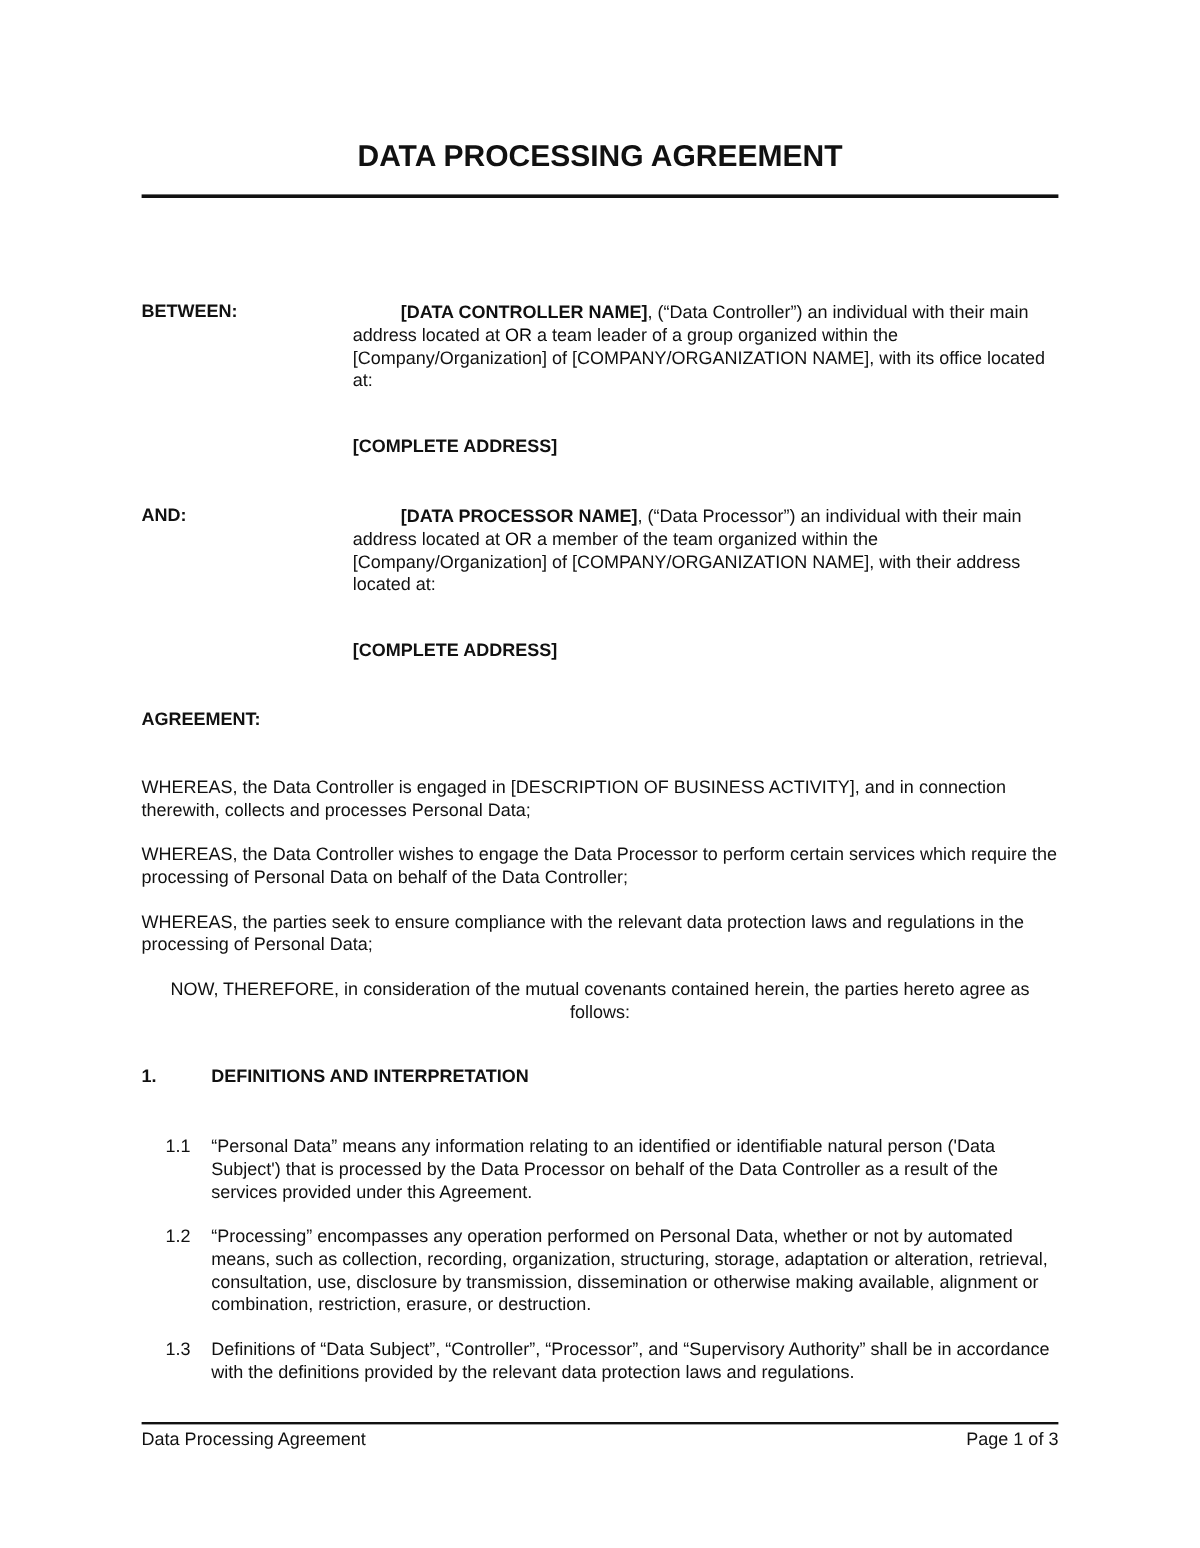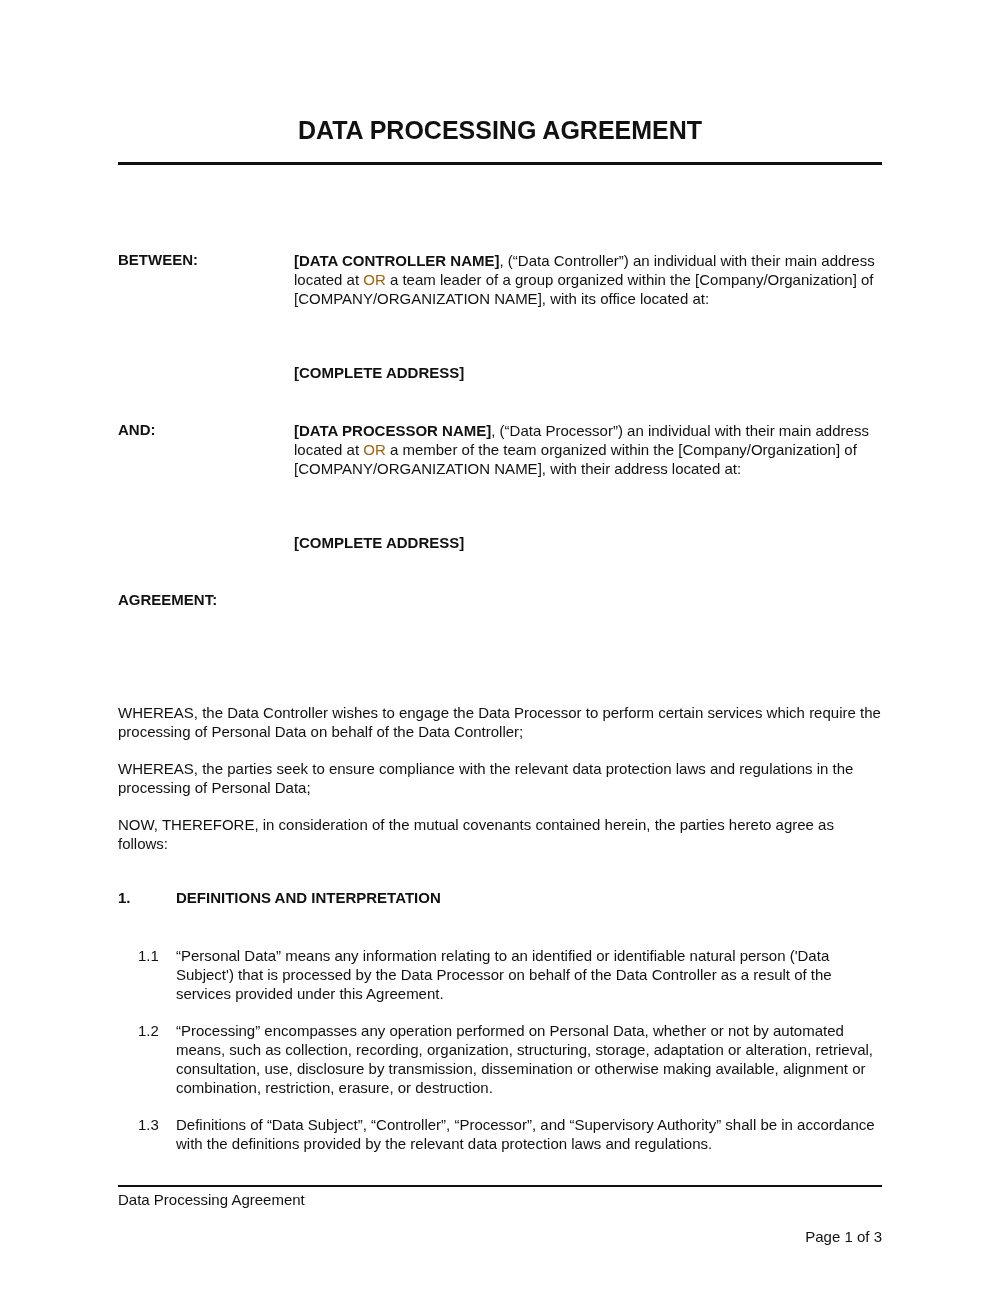--- a/index.html
+++ b/index.html
@@ -11,34 +11,34 @@
   .page { position: absolute; left: 118px; top: 0; width: 764px; height: 1017px; }
   .title {
     position: absolute; top: 116px; left: 0; width: 764px; text-align: center;
     font-weight: bold; font-size: 25px; letter-spacing: 0px;
   }
   .rule-top { position: absolute; top: 162px; left: 0; width: 764px; height: 3px; background: #111; }
   .intro { position: absolute; top: 195px; left: 0; line-height: 19px; }
   .party { position: absolute; left: 0; width: 764px; }
   .party-label { position: absolute; left: 0; top: 0; font-weight: bold; }
   .party-body { position: absolute; left: 176px; top: 0; width: 590px; line-height: 19px; }
-  .bold { font-weight: bold; }
-  .or { color: #a16207; }
+  .bold { font-weight: bold; margin-left: 40px; }
+  .or { color: #000000; }
   .addr { position: absolute; left: 176px; font-weight: bold; }
   .recitals-label { position: absolute; left: 0; top: 591px; font-weight: bold; }
   .para { position: absolute; left: 0; width: 764px; line-height: 19px; }
   .section-head { position: absolute; left: 0; top: 889px; font-weight: bold; width: 764px; }
   .section-head .num { position: absolute; left: 0; }
   .section-head .txt { position: absolute; left: 58px; white-space: nowrap; }
   .clause { position: absolute; left: 0; width: 764px; line-height: 19px; }
   .clause .num { position: absolute; left: 0; top: 0; margin-left: 20px; }
   .clause .txt { position: absolute; left: 58px; top: 0; width: 700px; }
   .rule-bottom { position: absolute; top: 1185px; left: 0; width: 764px; height: 2px; background: #111; }
   .footer-left { position: absolute; top: 1191px; left: 0; }
-  .footer-right { position: absolute; top: 1228px; right: 0; }
+  .footer-right { position: absolute; top: 1191px; right: 0; }
 </style>
 </head>
 <body>
 
 <div class="page">
 
   <div class="title">DATA PROCESSING AGREEMENT</div>
   <div class="rule-top"></div>
 
 
@@ -48,23 +48,24 @@
     <div class="addr" style="top:113px;">[COMPLETE ADDRESS]</div>
   </div>
 
   <div class="party" style="top:421px;">
     <div class="party-label">AND:</div>
     <div class="party-body"><span class="bold">[DATA PROCESSOR NAME]</span><span>, (“Data Processor”) an individual with their main address located at </span><span class="or">OR</span><span> a member of the team organized within the [Company/Organization] of [COMPANY/ORGANIZATION NAME], with their address located at:</span></div>
     <div class="addr" style="top:113px;">[COMPLETE ADDRESS]</div>
   </div>
 
   <div class="recitals-label">AGREEMENT:</div>
+  <div class="para" style="top:647px;">WHEREAS, the Data Controller is engaged in [DESCRIPTION OF BUSINESS ACTIVITY], and in connection therewith, collects and processes Personal Data;</div>
   <div class="para" style="top:759px;">WHEREAS, the parties seek to ensure compliance with the relevant data protection laws and regulations in the processing of Personal Data;</div>
   <div class="para" style="top:703px;">WHEREAS, the Data Controller wishes to engage the Data Processor to perform certain services which require the processing of Personal Data on behalf of the Data Controller;</div>
-  <div class="para" style="top:815px;">NOW, THEREFORE, in consideration of the mutual covenants contained herein, the parties hereto agree as follows:</div>
+  <div class="para" style="top:815px;text-align:center;">NOW, THEREFORE, in consideration of the mutual covenants contained herein, the parties hereto agree as follows:</div>
 
   <div class="section-head">
     <span class="num">1.</span>
     <span class="txt">DEFINITIONS AND INTERPRETATION</span>
   </div>
 
   <div class="clause" style="top:946px;">
     <span class="num">1.1</span>
     <div class="txt"> “Personal Data” means any information relating to an identified or identifiable natural person ('Data Subject') that is processed by the Data Processor on behalf of the Data Controller as a result of the services provided under this Agreement.</div>
   </div>

